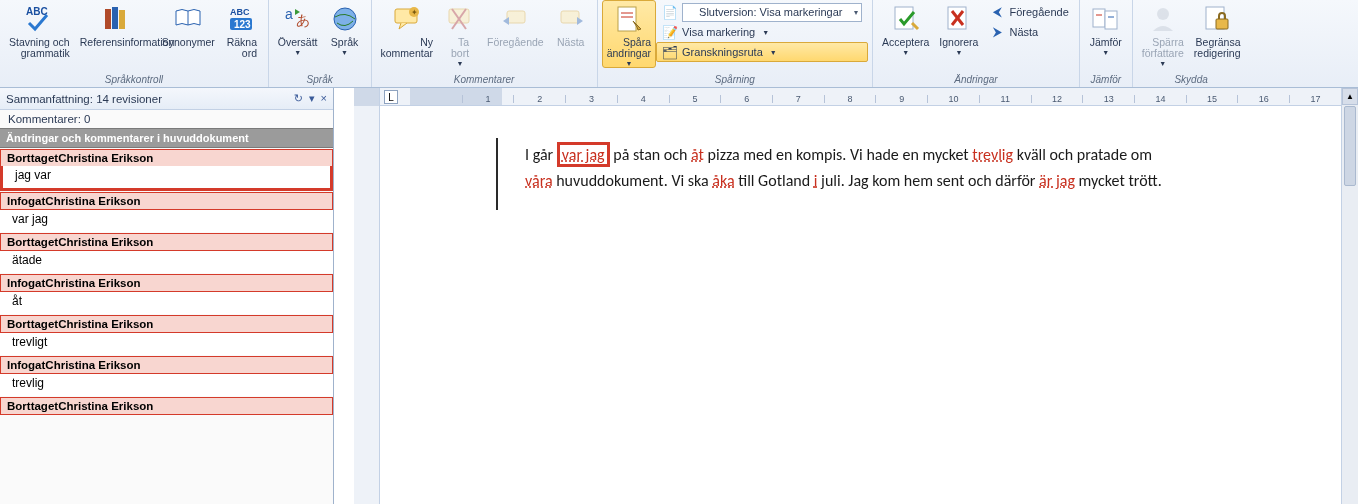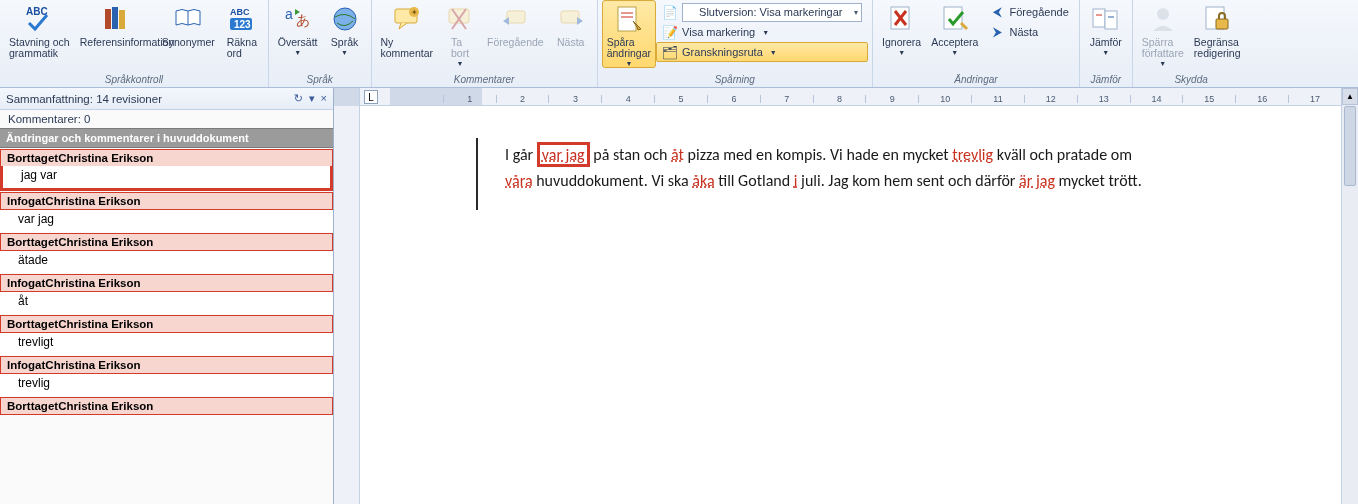--- a/index.html
+++ b/index.html
@@ -41,21 +41,21 @@
   .rb {
     display: flex;
     flex-direction: column;
     align-items: center;
     justify-content: flex-start;
     padding: 2px 4px 0 4px;
     min-width: 44px;
     height: 68px;
     border: 1px solid transparent;
     border-radius: 3px;
-    text-align: left;
+    text-align: right;
     color: #2b3a55;
     line-height: 1.05;
     cursor: default;
   }
   .rb.disabled { color: #9aa5b5; }
   .rb.active {
     background: linear-gradient(#ffe9a6, #ffd86f);
     border: 1px solid #d9a93a;
   }
   .icon32 {
@@ -80,21 +80,21 @@
   }
   .small-item .mini-ico { width:16px; height:16px; display:inline-flex; align-items:center; justify-content:center; font-size:13px; }
   .select-box {
     background:#fff; border:1px solid #9fb2cc; height:19px;
     display:flex; align-items:center; padding:0 14px 0 16px;
     font-size:11px; position:relative; min-width:180px;
   }
   .select-box::after { content:"▾"; position:absolute; right:3px; font-size:8px; color:#4a5a72; }
 
   
-  .main { display:flex; height: calc(504px - 88px); }
+  .main { display:flex; height: calc(504px - 88px); gap: 20px; }
   .review-pane {
     width: 334px;
     border-right: 1px solid #9fb2cc;
     background: #fafafa;
     display:flex; flex-direction:column;
     font-size: 11.5px;
   }
   .rp-head {
     background: linear-gradient(#f4f7fc,#e6edf7);
     border-bottom: 1px solid #c3d1e5;
@@ -110,21 +110,21 @@
     border-top:1px solid #7a7a7a; border-bottom:1px solid #7a7a7a;
   }
   .rev-row {
     border: 1.5px solid #d43a2a;
     background: #f8d6d0;
     display:flex; justify-content:flex-start;
     padding: 2px 6px; font-size: 11.5px; font-weight:bold;
     margin-top: 1px;
   }
   .rev-content {
-    padding: 2px 6px 6px 18px;
+    padding: 2px 6px 6px 12px;
     background:#fff;
     font-size: 12px;
   }
   .rev-content.thickbox {
     border: 3px solid #d43a2a;
     border-top: none;
     margin-top:-1px;
   }
 
   
@@ -349,36 +349,36 @@
     </div>
     <div class="group-label">Spårning</div>
   </div>
 
   <div class="group">
     <div class="group-row">
       <div class="rb">
         <div class="icon32">
           <svg width="32" height="32" viewBox="0 0 32 32">
               <rect x="5" y="4" width="18" height="22" fill="#fff" stroke="#9fb2cc"></rect>
+              <path d="M10 16 l4 5 l10 -12" stroke="#2a9a2a" stroke-width="3" fill="none"></path>
+              <path d="M22 20 l6 6" stroke="#d9a93a" stroke-width="3"></path>
+            </svg>
+        </div>
+        <span class="lbl">Acceptera</span>
+        <span class="dd-caret">▼</span>
+      </div>
+      <div class="rb">
+        <div class="icon32">
+          <svg width="32" height="32" viewBox="0 0 32 32">
+              <rect x="5" y="4" width="18" height="22" fill="#fff" stroke="#9fb2cc"></rect>
               <line x1="9" y1="8" x2="20" y2="22" stroke="#c8301f" stroke-width="3"></line>
               <line x1="20" y1="8" x2="9" y2="22" stroke="#c8301f" stroke-width="3"></line>
             </svg>
         </div>
         <span class="lbl">Ignorera</span>
-        <span class="dd-caret">▼</span>
-      </div>
-      <div class="rb">
-        <div class="icon32">
-          <svg width="32" height="32" viewBox="0 0 32 32">
-              <rect x="5" y="4" width="18" height="22" fill="#fff" stroke="#9fb2cc"></rect>
-              <path d="M10 16 l4 5 l10 -12" stroke="#2a9a2a" stroke-width="3" fill="none"></path>
-              <path d="M22 20 l6 6" stroke="#d9a93a" stroke-width="3"></path>
-            </svg>
-        </div>
-        <span class="lbl">Acceptera</span>
         <span class="dd-caret">▼</span>
       </div>
       <div class="small-stack">
         <div class="small-item">
           <span class="mini-ico" style="color:#2a62b0">⮜</span>
           <span>Föregående</span>
         </div>
         <div class="small-item">
           <span class="mini-ico" style="color:#2a62b0">⮞</span>
           <span>Nästa</span>

